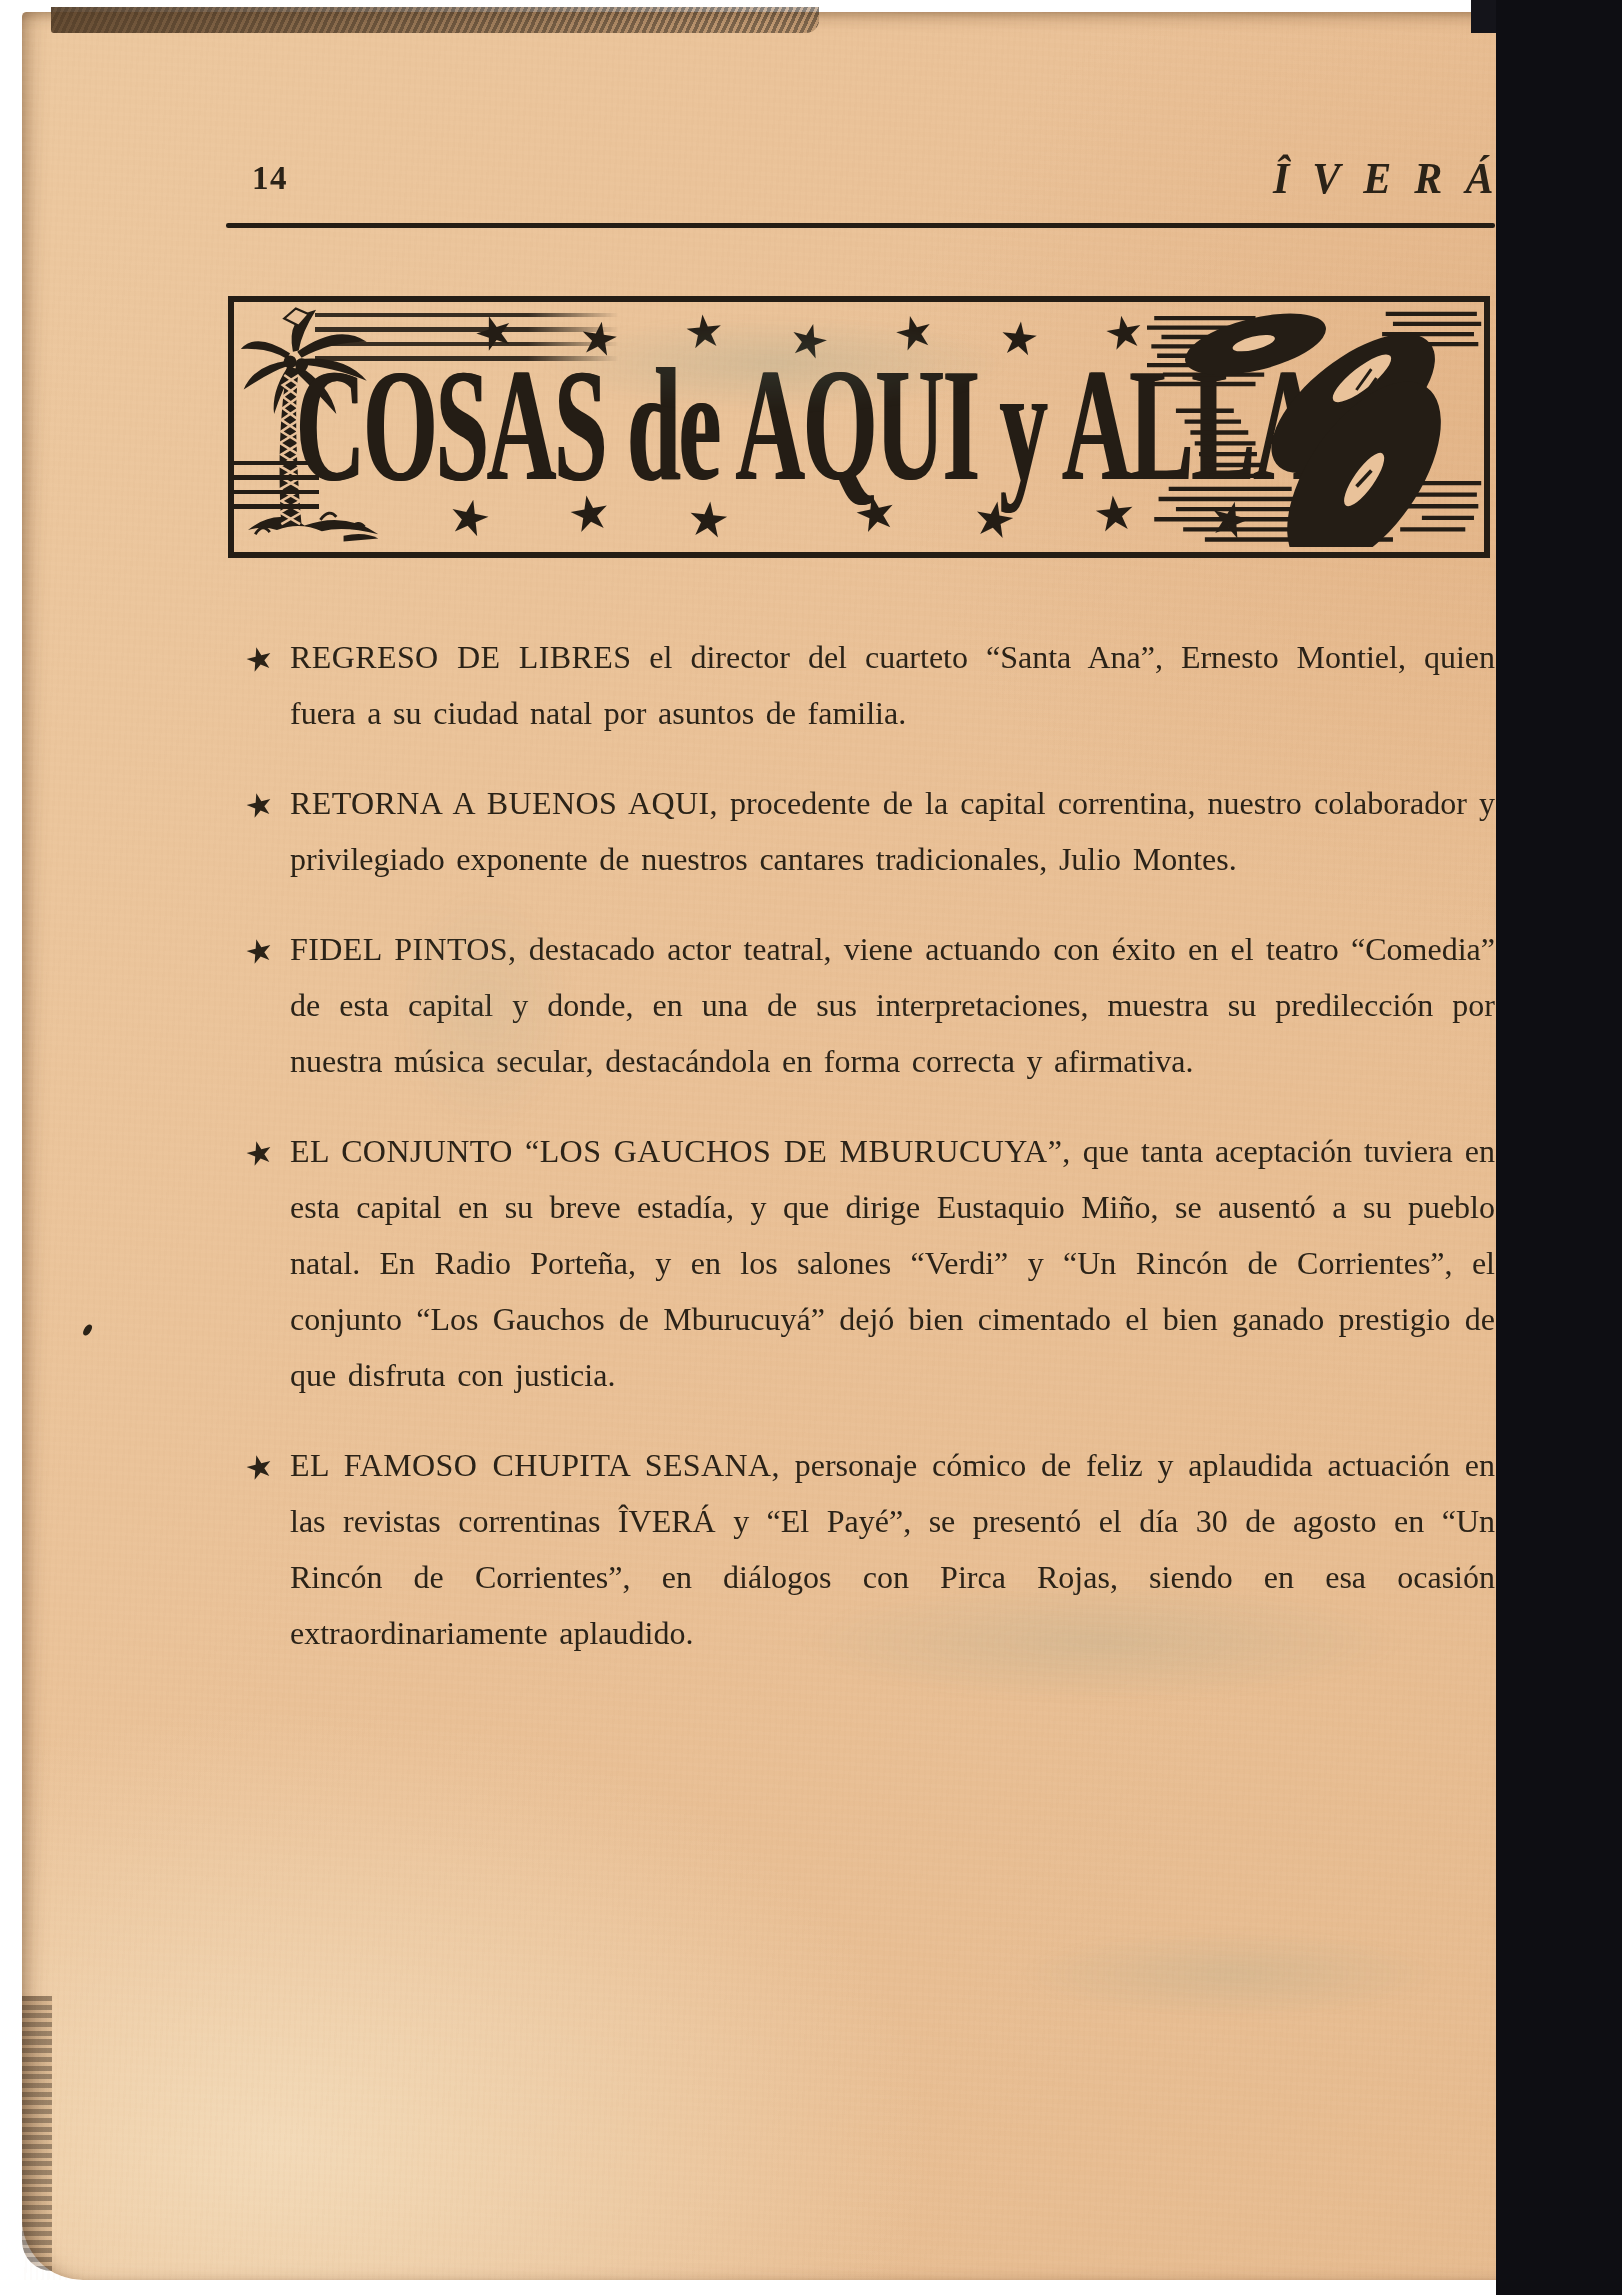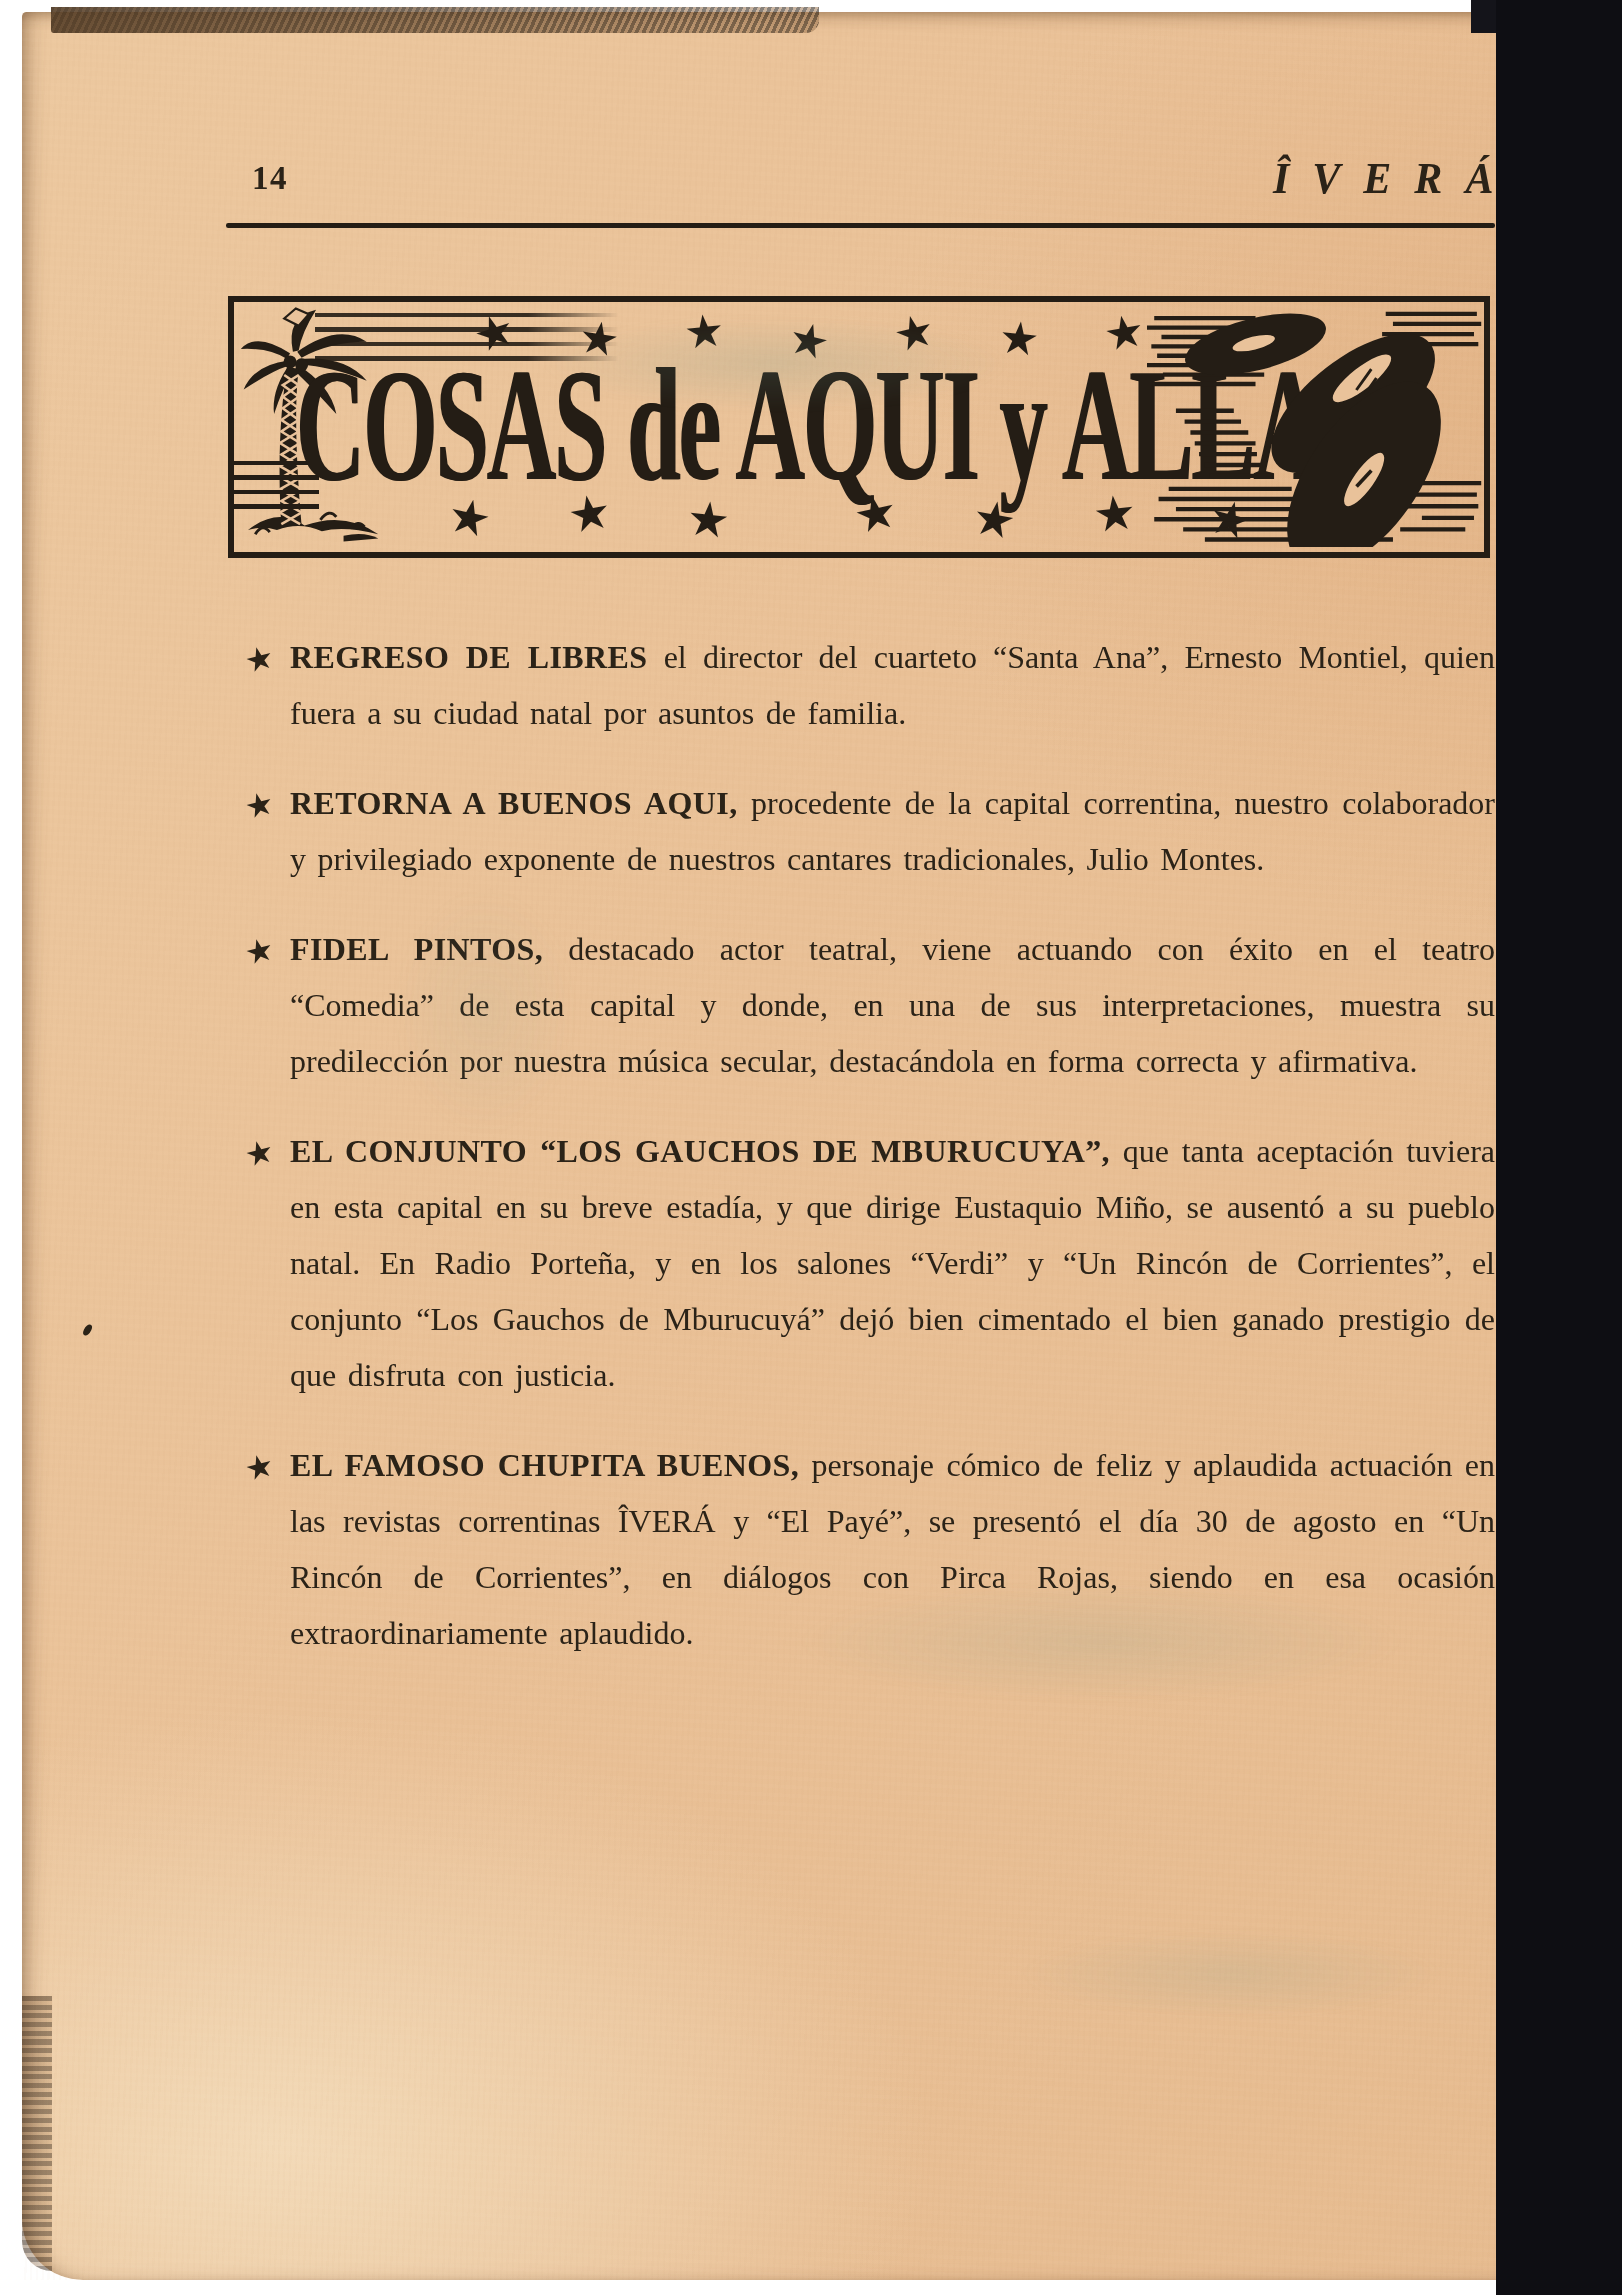--- a/index.html
+++ b/index.html
@@ -62,21 +62,21 @@
   .h2{left:0px;top:159px;width:85px;height:48px;}
   .palm{position:absolute;left:1.4px;top:2.9px;}
   .records{position:absolute;right:-2.9px;top:0px;}
   
   .copy{position:absolute;left:268px;top:617px;width:1205px;font-size:32px;line-height:56px;
         text-align:justify;word-spacing:3.6px;color:#2b2318;}
   .para{position:relative;margin:0 0 34px 0;}
   .para:last-child{margin-bottom:0;}
   .bullet{position:absolute;left:-45px;top:2.9px;font-size:32px;font-family:"DejaVu Sans",sans-serif;
           transform:rotate(-14deg);}
-  .lead{font-weight:bold;letter-spacing:0.4px;}
+  .lead{font-weight:normal;letter-spacing:0.4px;}
   
   .ghost{position:absolute;pointer-events:none;filter:blur(4.3px);}
   .g1{left:442px;top:290px;width:623px;height:123px;background:radial-gradient(closest-side,rgba(108,150,138,.18),rgba(108,150,138,0) 75%);}
   .g2{left:673px;top:1550px;width:811px;height:159px;background:radial-gradient(closest-side,rgba(108,150,138,.13),rgba(108,150,138,0) 75%);}
   .g3{left:927px;top:1904px;width:565px;height:116px;background:radial-gradient(closest-side,rgba(108,150,138,.12),rgba(108,150,138,0) 75%);}
   .g4{left:340px;top:833px;width:246px;height:333px;background:radial-gradient(closest-side,rgba(120,160,148,.08),rgba(120,160,148,0) 75%);}
   .speck{position:absolute;background:#2b2318;border-radius:50%;}
   .sp1{left:1568px;top:1204px;width:11.6px;height:29px;transform:rotate(14deg);}
   .sp2{left:1576px;top:666px;width:6.5px;height:14.5px;}
   .sp3{left:62px;top:1312px;width:7.2px;height:12.3px;transform:rotate(24deg);border-radius:60% 40% 60% 40%;}
@@ -164,21 +164,21 @@
       <div class="para">
         <span class="bullet">★</span><span class="lead">RETORNA A BUENOS AQUI,</span><span> procedente de la capital correntina, nuestro colaborador y privilegiado exponente de nuestros cantares tradicionales, Julio Montes.</span>
       </div>
       <div class="para">
         <span class="bullet">★</span><span class="lead">FIDEL PINTOS,</span><span> destacado actor teatral, viene actuando con éxito en el teatro “Comedia” de esta capital y donde, en una de sus interpretaciones, muestra su predilección por nuestra música secular, destacándola en forma correcta y afirmativa.</span>
       </div>
       <div class="para">
         <span class="bullet">★</span><span class="lead">EL CONJUNTO “LOS GAUCHOS DE MBURUCUYA”,</span><span> que tanta aceptación tuviera en esta capital en su breve estadía, y que dirige Eustaquio Miño, se ausentó a su pueblo natal. En Radio Porteña, y en los salones “Verdi” y “Un Rincón de Corrientes”, el conjunto “Los Gauchos de Mburucuyá” dejó bien cimentado el bien ganado prestigio de que disfruta con justicia.</span>
       </div>
       <div class="para">
-        <span class="bullet">★</span><span class="lead">EL FAMOSO CHUPITA BUENOS,</span><span> personaje cómico de feliz y aplaudida actuación en las revistas correntinas ÎVERÁ y “El Payé”, se presentó el día 30 de agosto en “Un Rincón de Corrientes”, en diálogos con Pirca Rojas, siendo en esa ocasión extraordinariamente aplaudido.</span>
+        <span class="bullet">★</span><span class="lead">EL FAMOSO CHUPITA SESANA,</span><span> personaje cómico de feliz y aplaudida actuación en las revistas correntinas ÎVERÁ y “El Payé”, se presentó el día 30 de agosto en “Un Rincón de Corrientes”, en diálogos con Pirca Rojas, siendo en esa ocasión extraordinariamente aplaudido.</span>
       </div>
     </div>
 
     <div class="ghost g1"></div>
     <div class="ghost g2"></div>
     <div class="ghost g3"></div>
     <div class="ghost g4"></div>
     <div class="speck sp1"></div>
     <div class="speck sp2"></div>
     <div class="speck sp3"></div>

